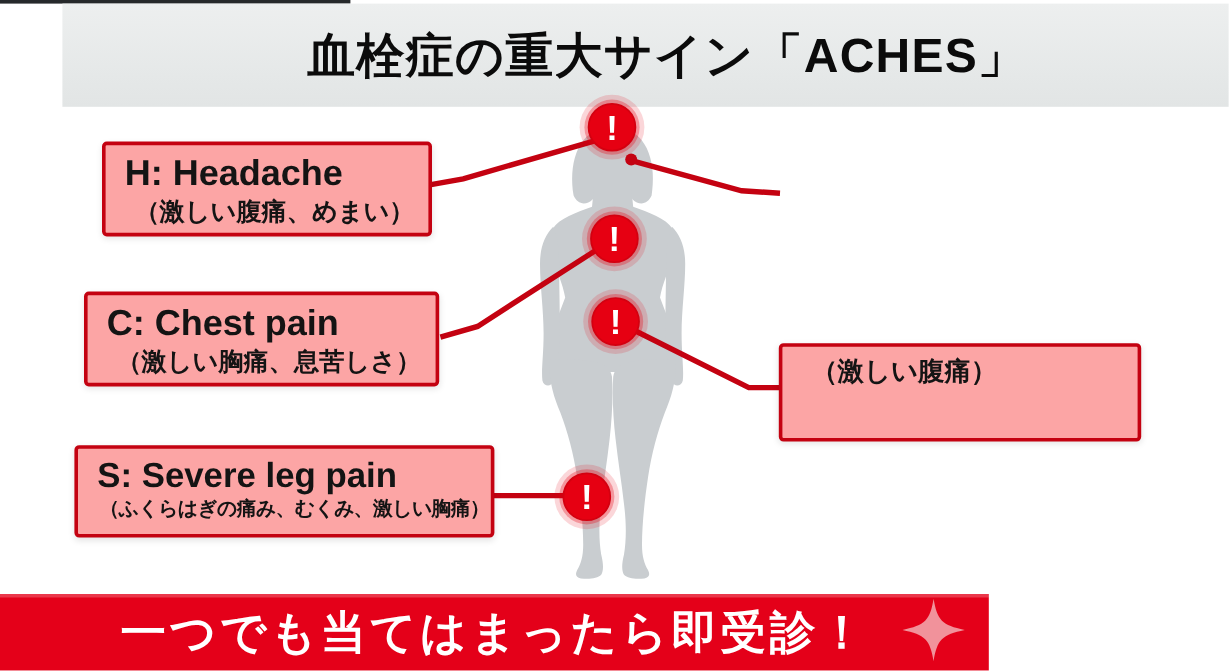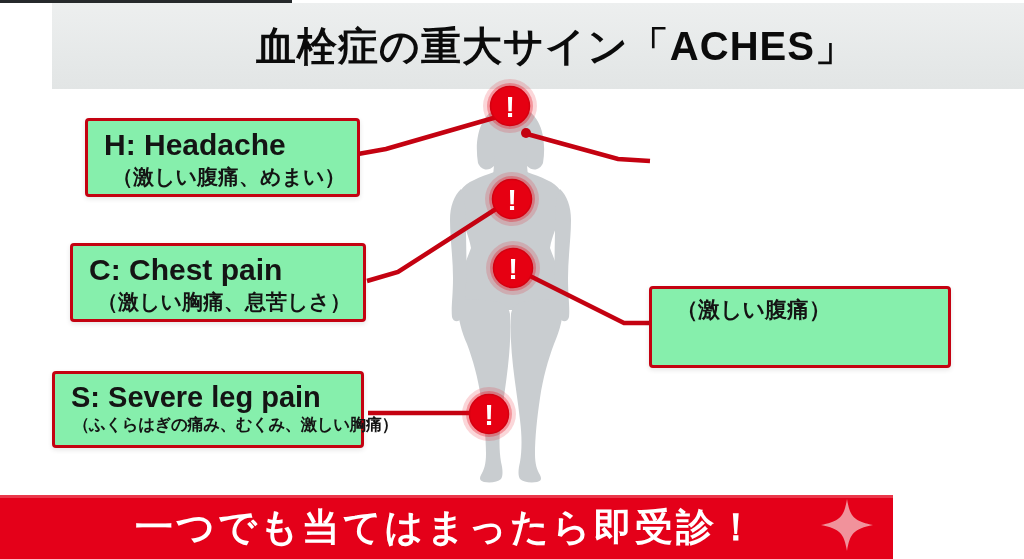--- a/index.html
+++ b/index.html
@@ -17,43 +17,43 @@
     background:linear-gradient(180deg,#edefef 0%,#e5e8e8 70%,#e2e5e5 100%);
     display:flex;align-items:center;justify-content:center;margin-left:46px;
   }
   #page-title{
     font-size:40px;font-weight:800;color:#0b0b0b;letter-spacing:1px;white-space:nowrap;
   }
   
   #figure{position:absolute;left:0;top:0;width:1024px;height:559px;}
   
   .label-box{
-    position:absolute;background:#86efac;border:3px solid #c40211;border-radius:4px;
+    position:absolute;background:#fca5a5;border:3px solid #c40211;border-radius:4px;
     box-shadow:0 2px 5px rgba(0,0,0,0.10);
     padding:7px 10px 7px 16px;box-sizing:border-box;
   }
   .label-title{
     display:block;font-size:30px;font-weight:bold;line-height:1.15;white-space:nowrap;color:#141414;
   }
   .label-sub{
     display:block;font-size:21px;font-weight:bold;line-height:1.3;white-space:nowrap;
     padding-left:8px;color:#141414;
   }
   #box-headache {left:85px; top:118px; width:275px; height:79px;}
   #box-chest    {left:70px; top:243px; width:296px; height:79px;}
-  #box-leg      {left:52px; top:371px; width:312px; height:77px;}
+  #box-leg      {left:62px; top:371px; width:350px; height:77px;}
   #box-eye      {left:649px;top:121px; width:315px; height:82px;}
   #box-abdominal{left:649px;top:286px; width:302px; height:82px;}
   #box-eye .label-sub{font-size:20px;}
   #box-abdominal .label-sub{font-size:22px;}
   #box-leg .label-title{font-size:29px;}
   #box-leg .label-sub{font-size:16.5px;letter-spacing:-0.5px;padding-left:2px;}
   
   #banner{
-    position:absolute;left:0;bottom:0;width:893px;height:64px;background:#e40019;
+    position:absolute;left:0;bottom:0;width:824px;height:64px;background:#e40019;
     box-shadow:inset 0 3px 0 rgba(255,255,255,0.22);
     display:flex;align-items:center;justify-content:center;
   }
   #banner-text{
     font-size:38px;font-weight:800;color:#ffffff;letter-spacing:3px;white-space:nowrap;
   }
   #sparkle{position:absolute;right:16px;top:50%;transform:translateY(-50%);}
 </style>
 </head>
 <body>

